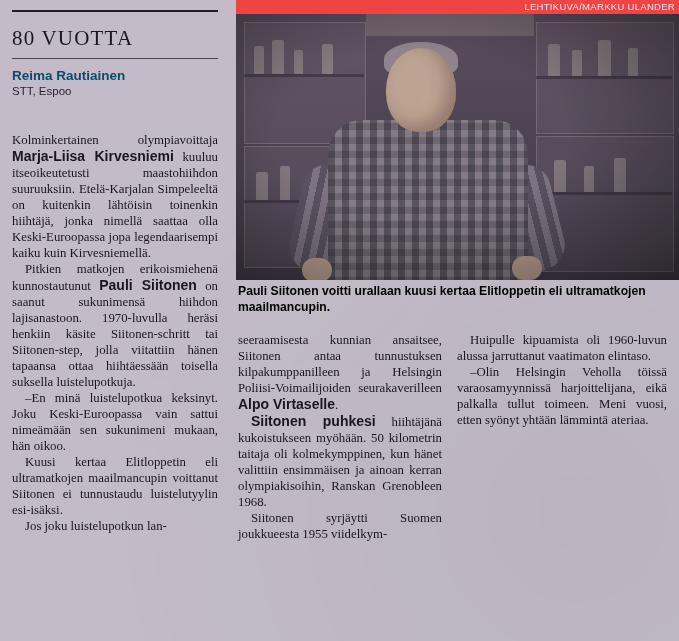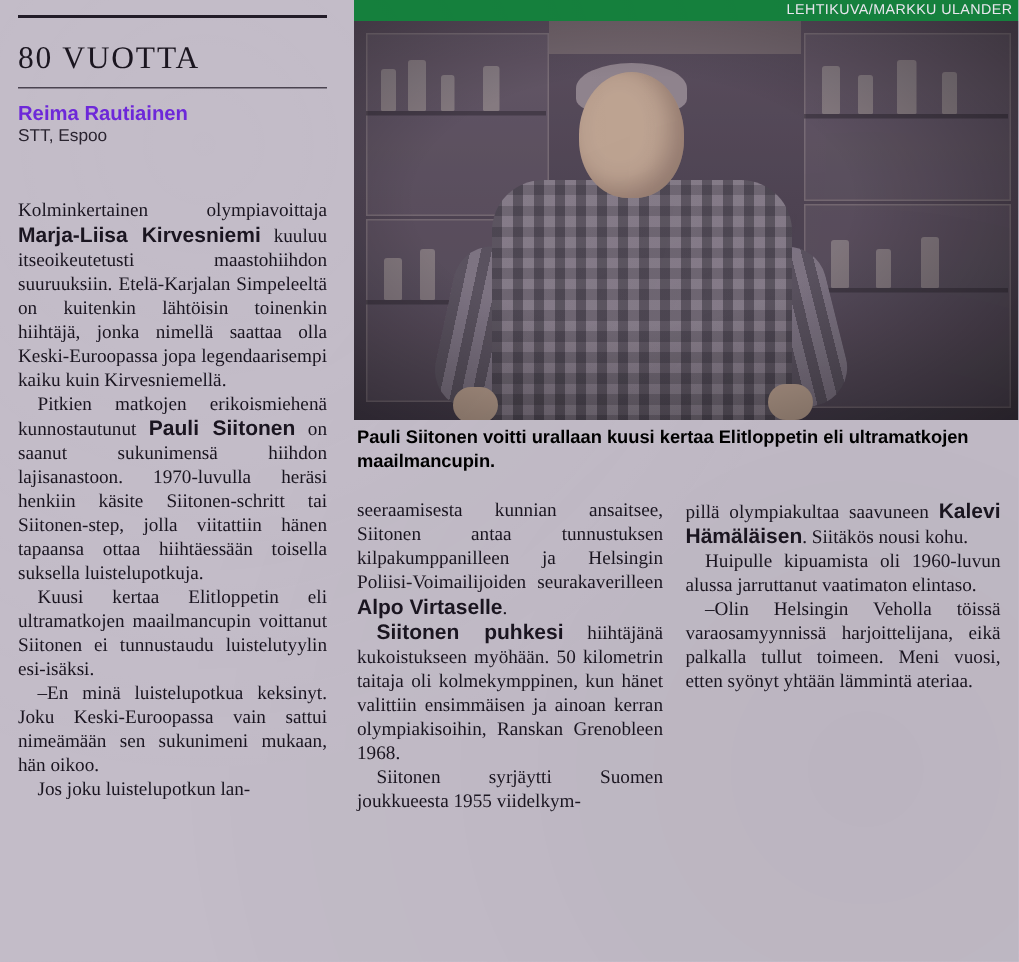--- a/index.html
+++ b/index.html
@@ -29,21 +29,21 @@
     opacity: .55;
   }
 
   
   .credit-bar {
     position: absolute;
     left: 236px;
     top: 0px;
     width: 443px;
     height: 14px;
-    background: #15803d;
+    background: #ef4444;
   }
   .credit-text {
     position: absolute;
     right: 4px;
     top: 1px;
     font-family: "Liberation Sans", sans-serif;
     font-size: 9.5px;
     letter-spacing: .3px;
     color: #e9e6ee;
     white-space: nowrap;
@@ -194,21 +194,21 @@
   .rule-thin {
     width: 206px;
     height: 1px;
     background: #4a4350;
     margin-bottom: 9px;
   }
   .byline-name {
     font-family: "Liberation Sans", sans-serif;
     font-weight: bold;
     font-size: 13.5px;
-    color: #6d28d9;
+    color: #0c4a6e;
     margin-bottom: 2px;
   }
   .byline-org {
     font-family: "Liberation Sans", sans-serif;
     font-size: 11.5px;
     color: #2a2430;
     margin-bottom: 19px;
   }
 
   
@@ -298,31 +298,30 @@
     <div class="rule-top"></div>
     <div class="kicker">80 VUOTTA</div>
     <div class="rule-thin"></div>
     <div class="byline-name">Reima Rautiainen</div>
     <div class="byline-org">STT, Espoo</div>
   </div>
 
   <div class="body-col" id="col1">
     <p class="first">Kolminkertainen olympiavoittaja <b>Marja-Liisa Kirvesniemi</b> kuuluu itseoikeutetusti maastohiihdon suuruuksiin. Etelä-Karjalan Simpeleeltä on kuitenkin lähtöisin toinenkin hiihtäjä, jonka nimellä saattaa olla Keski-Euroopassa jopa legendaarisempi kaiku kuin Kirvesniemellä.</p>
     <p>Pitkien matkojen erikoismiehenä kunnostautunut <b>Pauli Siitonen</b> on saanut sukunimensä hiihdon lajisanastoon. 1970-luvulla heräsi henkiin käsite Siitonen-schritt tai Siitonen-step, jolla viitattiin hänen tapaansa ottaa hiihtäessään toisella suksella luistelupotkuja.</p>
+    <p>–En minä luistelupotkua keksinyt. Joku Keski-Euroopassa vain sattui nimeämään sen sukunimeni mukaan, hän oikoo.</p>
     <p>Kuusi kertaa Elitloppetin eli ultramatkojen maailmancupin voittanut Siitonen ei tunnustaudu luistelutyylin esi-isäksi.</p>
-    <p>–En minä luistelupotkua keksinyt. Joku Keski-Euroopassa vain sattui nimeämään sen sukunimeni mukaan, hän oikoo.</p>
     <p>Jos joku luistelupotkun lan-</p>
   </div>
 
   <div class="body-col" id="col2">
     <p class="first">seeraamisesta kunnian ansaitsee, Siitonen antaa tunnustuksen kilpakumppanilleen ja Helsingin Poliisi-Voimailijoiden seurakaverilleen <b>Alpo Virtaselle</b>.</p>
     <p><b>Siitonen puhkesi</b> hiihtäjänä kukoistukseen myöhään. 50 kilometrin taitaja oli kolmekymppinen, kun hänet valittiin ensimmäisen ja ainoan kerran olympiakisoihin, Ranskan Grenobleen 1968.</p>
     <p>Siitonen syrjäytti Suomen joukkueesta 1955 viidelkym-</p>
   </div>
 
   <div class="body-col" id="col3">
-    <p class="first">pillä olympiakultaa saavuneen <b>Kalevi Hämäläisen</b>. Siitäkös nousi kohu.</p>
     <p>Huipulle kipuamista oli 1960-luvun alussa jarruttanut vaatimaton elintaso.</p>
     <p>–Olin Helsingin Veholla töissä varaosamyynnissä harjoittelijana, eikä palkalla tullut toimeen. Meni vuosi, etten syönyt yhtään lämmintä ateriaa.</p>
   </div>
 
   <div class="fade-bottom"></div>
 </div>
 
 </body></html>

